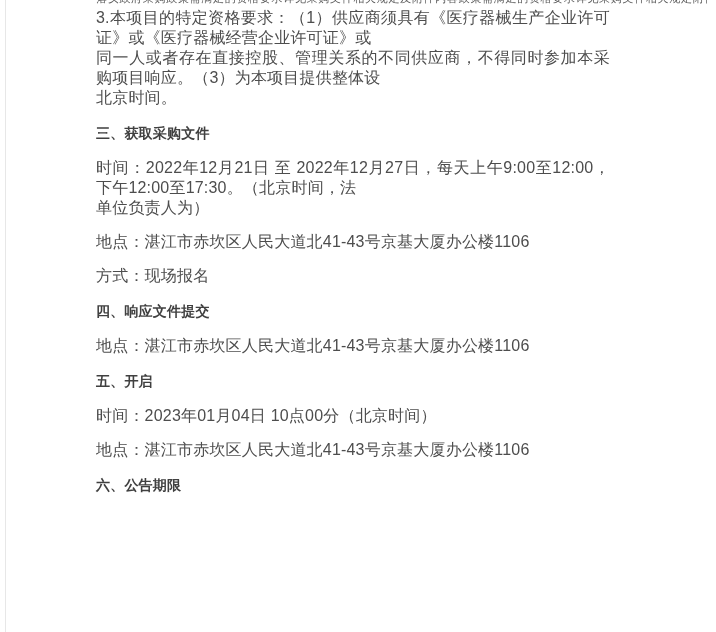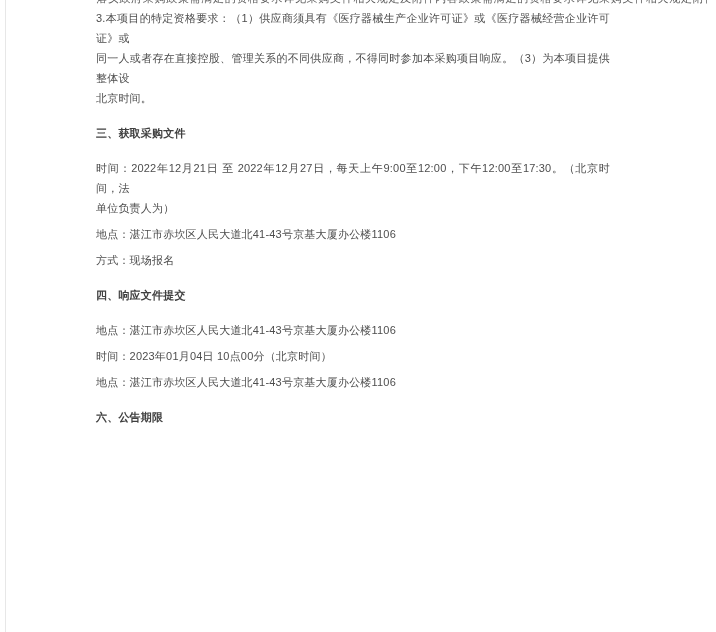--- a/index.html
+++ b/index.html
@@ -37,31 +37,31 @@
   .clipped-top-line .inner {
     white-space: nowrap;
     font-size: 11px;
     line-height: 12px;
     margin-top: -8px;
     letter-spacing: 0.7px;
     color: #5a5a5a;
   }
   .block { letter-spacing: 0.2px; }
   .paragraph {
-    font-size: 11px;
+    font-size: 16px;
     line-height: 20px;
     color: #4d4d4d;
-    margin: 6px 0;
+    margin: 14px 0;
     text-align: justify;
   }
   .paragraph.first {
     margin-top: 4px;
   }
   .heading {
-    font-size: 11px;
+    font-size: 14px;
     line-height: 20px;
     color: #404040;
     font-weight: bold;
     margin: 15px 0;
   }
 </style>
 </head>
 <body>
 
 <div class="panel-left-border"></div>
@@ -78,17 +78,18 @@
       </div>
       <div class="block heading">三、获取采购文件</div>
       <div class="block paragraph">
         <div>时间：2022年12月21日 至 2022年12月27日，每天上午9:00至12:00，下午12:00至17:30。（北京时间，法</div>
         <div>单位负责人为）</div>
       </div>
       <div class="block paragraph">地点：湛江市赤坎区人民大道北41-43号京基大厦办公楼1106</div>
       <div class="block paragraph">方式：现场报名</div>
       <div class="block heading">四、响应文件提交</div>
       <div class="block paragraph">地点：湛江市赤坎区人民大道北41-43号京基大厦办公楼1106</div>
+      <div class="block heading">五、开启</div>
       <div class="block paragraph">时间：2023年01月04日 10点00分（北京时间）</div>
       <div class="block paragraph">地点：湛江市赤坎区人民大道北41-43号京基大厦办公楼1106</div>
       <div class="block heading">六、公告期限</div>
     </div>
 </div>
 
 </body></html>

